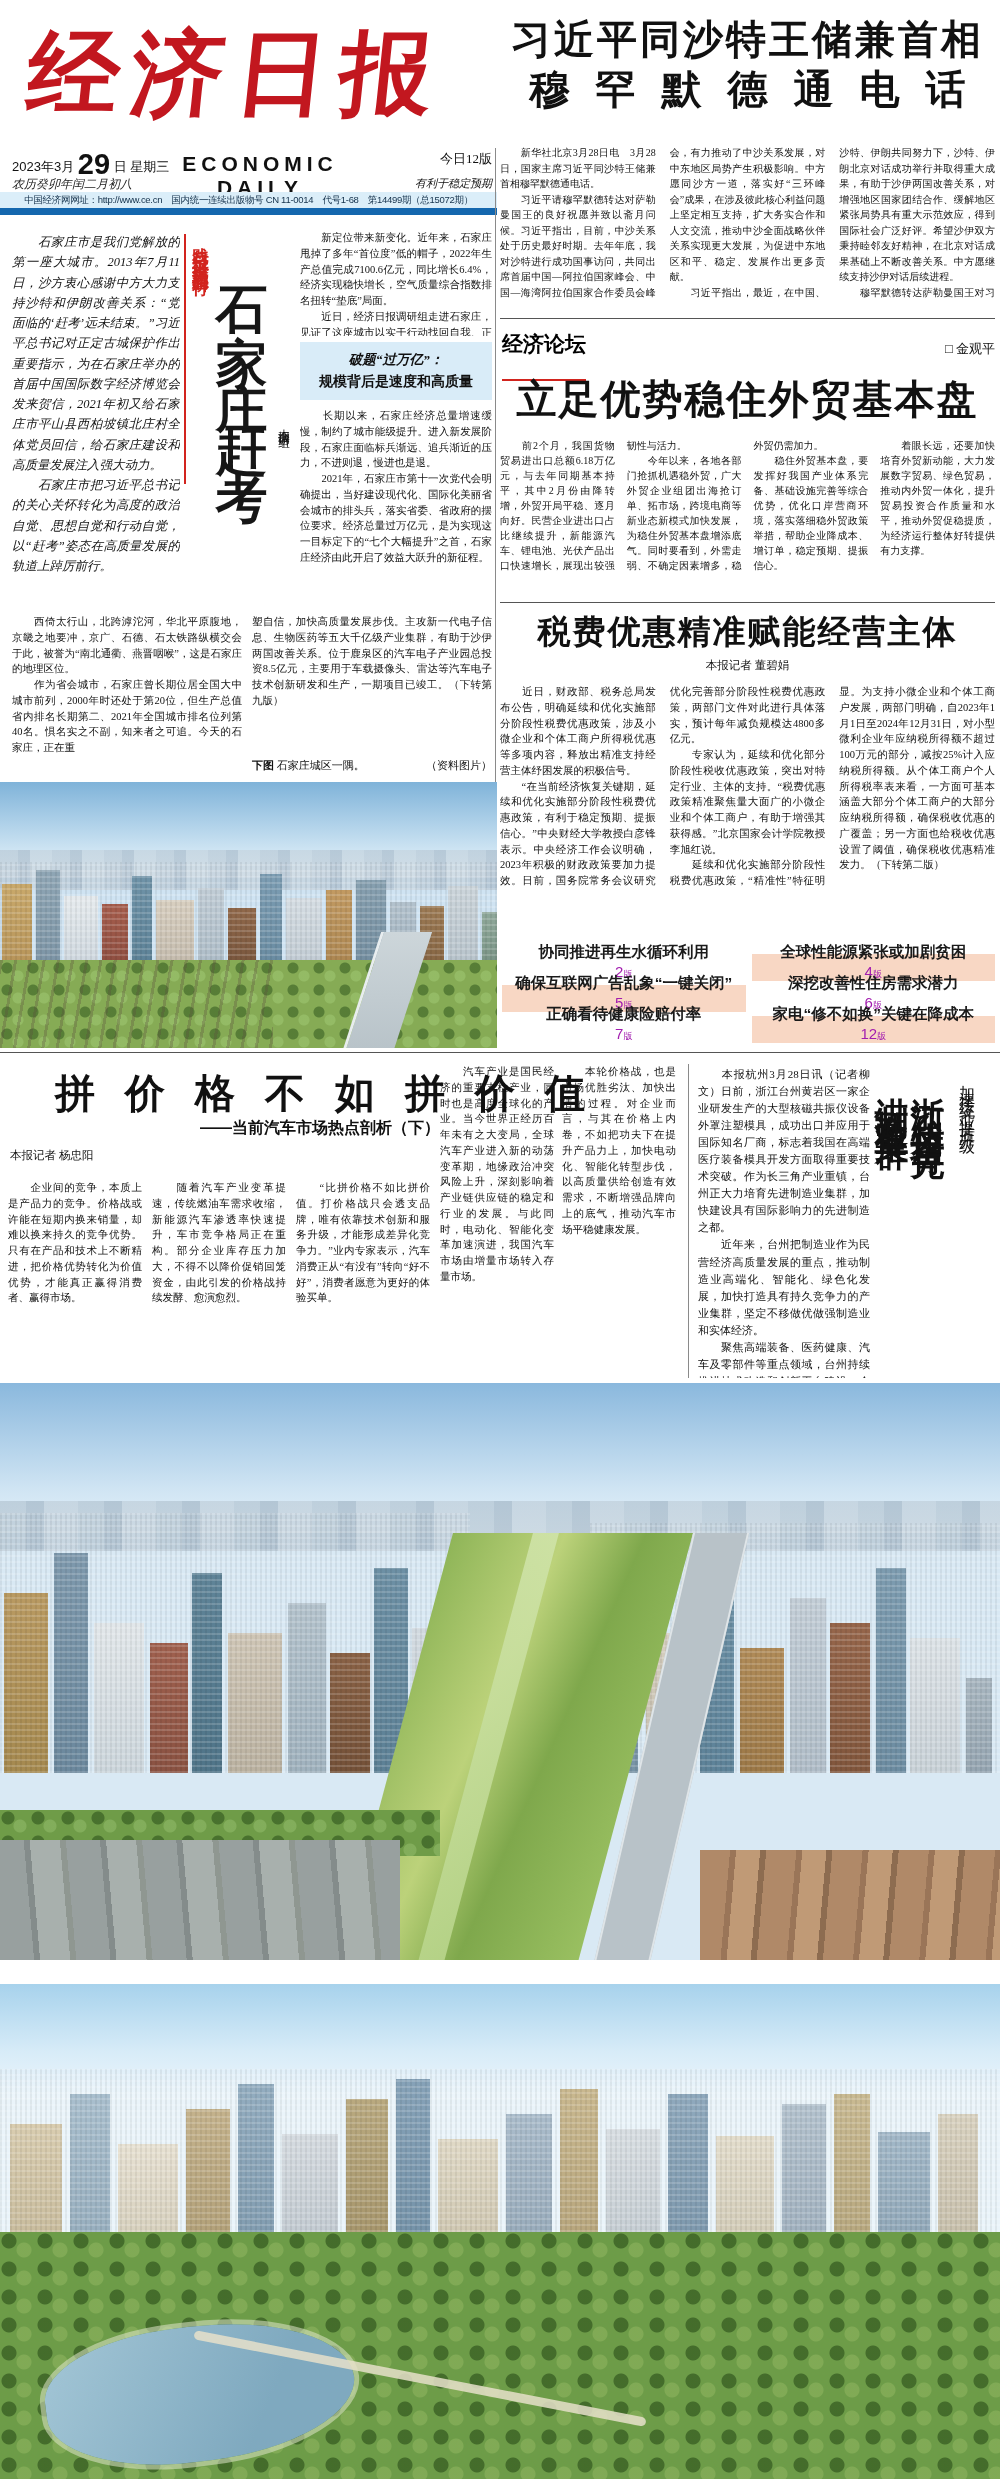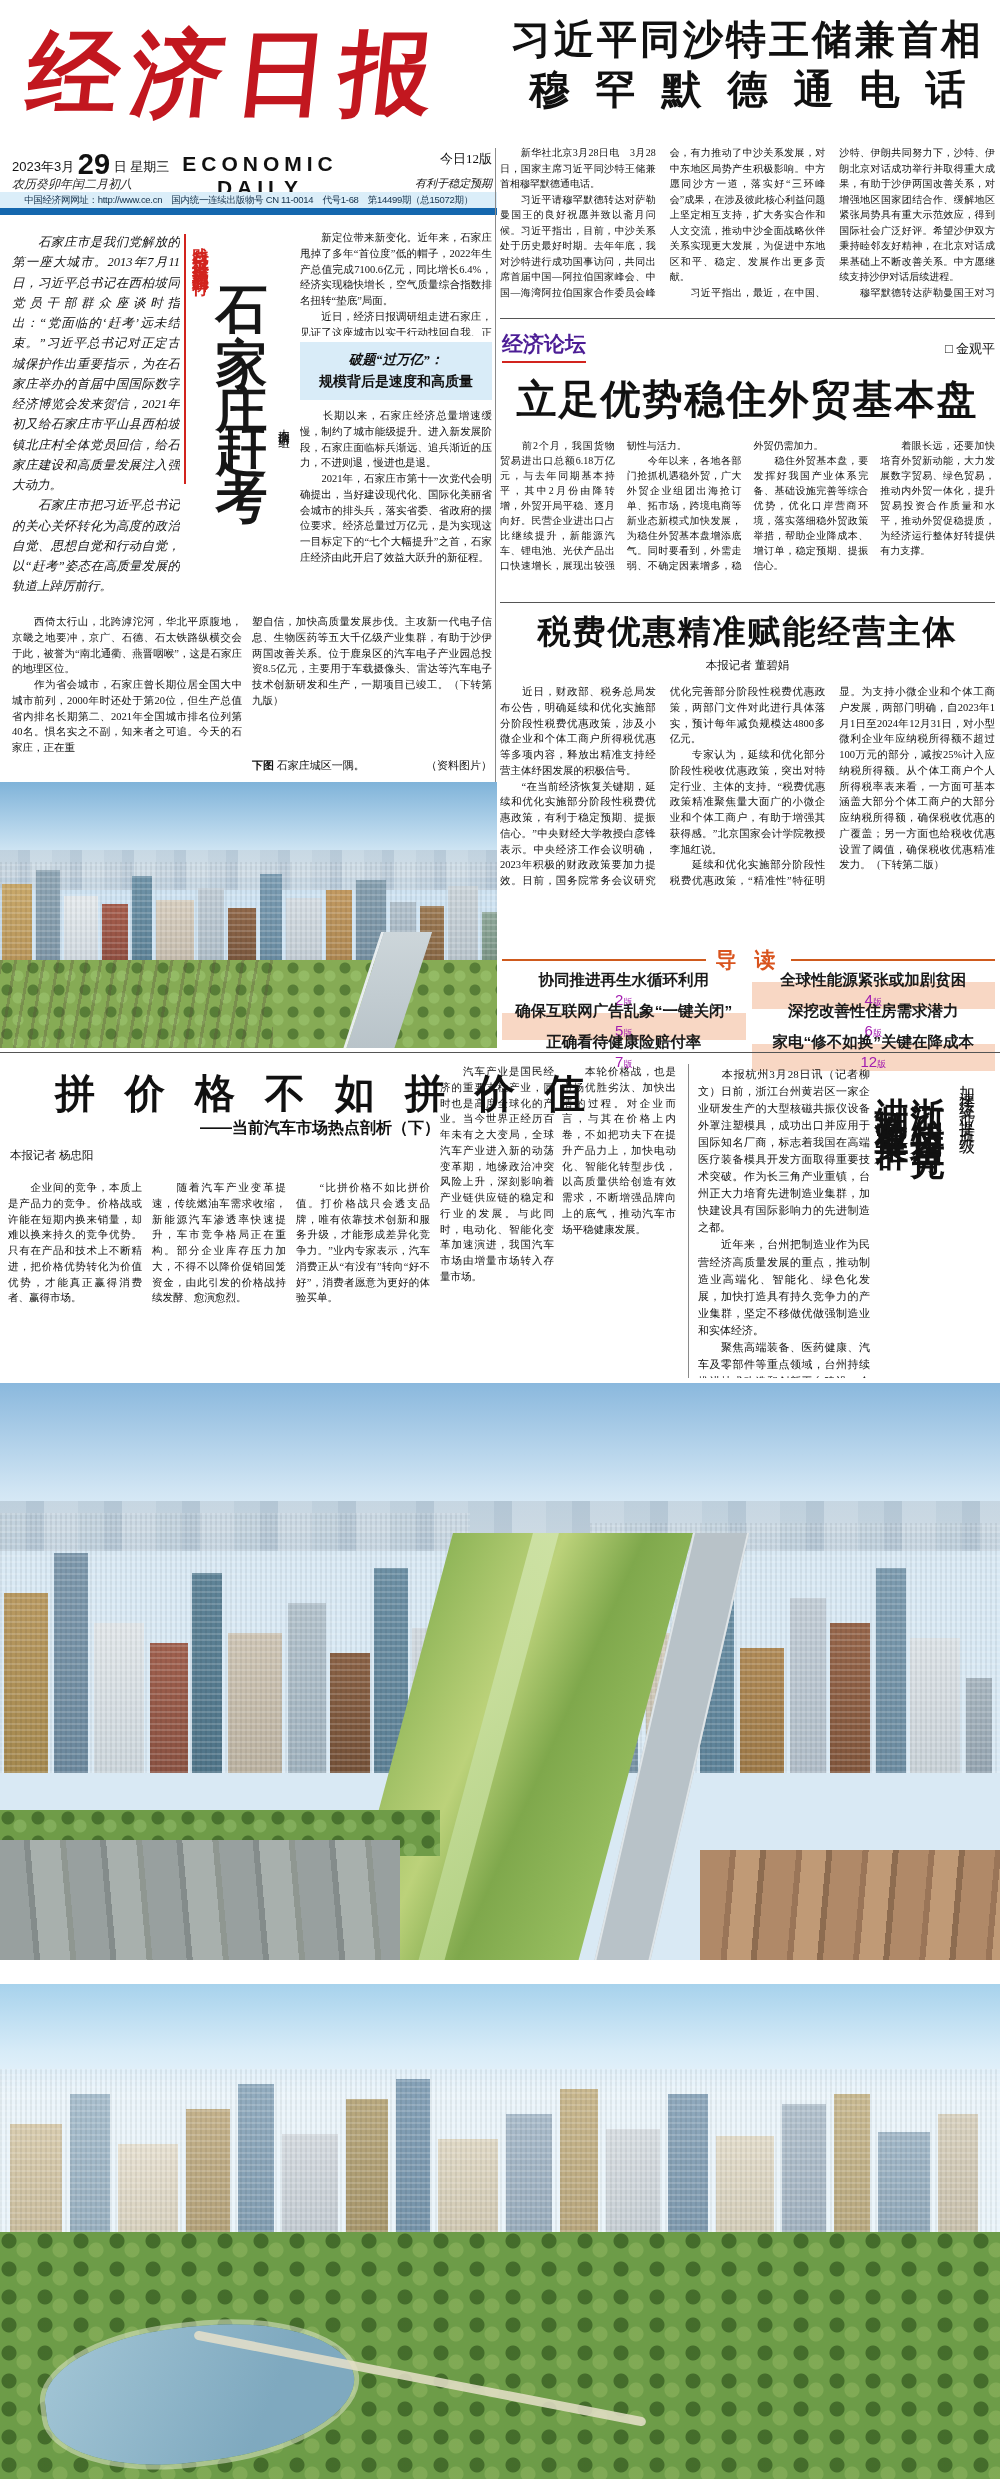--- a/index.html
+++ b/index.html
@@ -28,22 +28,22 @@
   .hdiv{height:1px;background:#555;}
 
   
   .lead-t1{left:500px;top:12px;width:495px;text-align:center;font-size:40px;font-weight:bold;letter-spacing:3px;}
   .lead-t2{left:500px;top:62px;width:495px;text-align:center;font-size:40px;font-weight:bold;letter-spacing:26px;text-indent:26px;}
   .lead-body{left:500px;top:145px;width:495px;height:164px;font-size:10px;line-height:1.55;}
   .cols3{column-count:3;column-gap:14px;height:100%;}
   .cols4{column-count:4;column-gap:12px;height:100%;}
 
   
-  .forum-label{left:502px;top:330px;font-size:21px;font-weight:bold;color:#4c1d95;border-bottom:2px solid #d2241e;
-    padding-bottom:3px;font-family:"Liberation Sans",sans-serif;}
+  .forum-label{left:502px;top:330px;font-size:21px;font-weight:bold;color:#000000;border-bottom:2px solid #d2241e;
+    padding-bottom:21px;font-family:"Liberation Sans",sans-serif;}
   .forum-author{left:845px;top:340px;width:150px;text-align:right;font-size:13px;}
   .forum-title{left:500px;top:372px;width:495px;text-align:center;font-size:40px;font-weight:bold;letter-spacing:2px;}
   .forum-body{left:500px;top:438px;width:495px;height:158px;font-size:10px;line-height:1.5;}
 
   
   .tax-title{left:500px;top:610px;width:495px;text-align:center;font-size:33px;font-weight:bold;letter-spacing:2px;}
   .tax-byline{left:500px;top:658px;width:495px;text-align:center;font-size:11.5px;}
   .tax-body{left:500px;top:684px;width:495px;height:258px;font-size:10.5px;line-height:1.5;}
 
   
@@ -225,25 +225,20 @@
 <div class="abs tax-title sans">税费优惠精准赋能经营主体</div>
 <div class="abs tax-byline">本报记者 董碧娟</div>
 <div class="abs tax-body clip">
   <div class="cols3 pre jt">　　近日，财政部、税务总局发布公告，明确延续和优化实施部分阶段性税费优惠政策，涉及小微企业和个体工商户所得税优惠等多项内容，释放出精准支持经营主体纾困发展的积极信号。
 　　“在当前经济恢复关键期，延续和优化实施部分阶段性税费优惠政策，有利于稳定预期、提振信心。”中央财经大学教授白彦锋表示。中央经济工作会议明确，2023年积极的财政政策要加力提效。日前，国务院常务会议研究优化完善部分阶段性税费优惠政策，两部门文件对此进行具体落实，预计每年减负规模达4800多亿元。
 　　专家认为，延续和优化部分阶段性税收优惠政策，突出对特定行业、主体的支持。“税费优惠政策精准聚焦量大面广的小微企业和个体工商户，有助于增强其获得感。”北京国家会计学院教授李旭红说。
 　　延续和优化实施部分阶段性税费优惠政策，“精准性”特征明显。为支持小微企业和个体工商户发展，两部门明确，自2023年1月1日至2024年12月31日，对小型微利企业年应纳税所得额不超过100万元的部分，减按25%计入应纳税所得额。从个体工商户个人所得税率表来看，一方面可基本涵盖大部分个体工商户的大部分应纳税所得额，确保税收优惠的广覆盖；另一方面也给税收优惠设置了阈值，确保税收优惠精准发力。（下转第二版）</div>
 </div>
 
 <div class="abs daodu">
-  <div class="daodu-head">
-    <div class="daodu-line"></div>
-    <div class="daodu-title">导 读</div>
-    <div class="daodu-line"></div>
-  </div>
   <div class="daodu-grid">
     <div class="daodu-item">
       <span class="t">协同推进再生水循环利用</span>
       <span class="p"><span>2</span><small>版</small></span>
     </div>
     <div class="daodu-item hl">
       <span class="t">全球性能源紧张或加剧贫困</span>
       <span class="p"><span>4</span><small>版</small></span>
     </div>
     <div class="daodu-item hl">
@@ -258,21 +253,21 @@
       <span class="t">正确看待健康险赔付率</span>
       <span class="p"><span>7</span><small>版</small></span>
     </div>
     <div class="daodu-item hl">
       <span class="t">家电“修不如换”关键在降成本</span>
       <span class="p"><span>12</span><small>版</small></span>
     </div>
   </div>
 </div>
 
-<div class="abs sjz-intro pre jt clip">　　石家庄市是我们党解放的第一座大城市。2013年7月11日，习近平总书记在西柏坡同党员干部群众座谈时指出：“党面临的‘赶考’远未结束。”习近平总书记对正定古城保护作出重要指示，为在石家庄举办的首届中国国际数字经济博览会发来贺信，2021年初又给石家庄市平山县西柏坡镇北庄村全体党员回信，给石家庄建设和高质量发展注入强大动力。
+<div class="abs sjz-intro pre jt clip">　　石家庄市是我们党解放的第一座大城市。2013年7月11日，沙方衷心感谢中方大力支持沙特和伊朗改善关系：“党面临的‘赶考’远未结束。”习近平总书记对正定古城保护作出重要指示，为在石家庄举办的首届中国国际数字经济博览会发来贺信，2021年初又给石家庄市平山县西柏坡镇北庄村全体党员回信，给石家庄建设和高质量发展注入强大动力。
 　　石家庄市把习近平总书记的关心关怀转化为高度的政治自觉、思想自觉和行动自觉，以“赶考”姿态在高质量发展的轨道上踔厉前行。</div>
 <div class="abs sjz-kicker">践行习近平经济思想调研行</div>
 <div class="abs sjz-title">石家庄赶考</div>
 <div class="abs sjz-byline">本报调研组</div>
 <div class="abs sjz-c1 pre jt clip">　　新定位带来新变化。近年来，石家庄甩掉了多年“首位度”低的帽子，2022年生产总值完成7100.6亿元，同比增长6.4%，经济实现稳快增长，空气质量综合指数排名扭转“垫底”局面。
 　　近日，经济日报调研组走进石家庄，见证了这座城市以实干行动找回自我、正名求实的“赶考”姿态。</div>
 <div class="abs sjz-box">
   <div class="b1">破题“过万亿”：</div>
   <div class="b2">规模背后是速度和高质量</div>
 </div>

